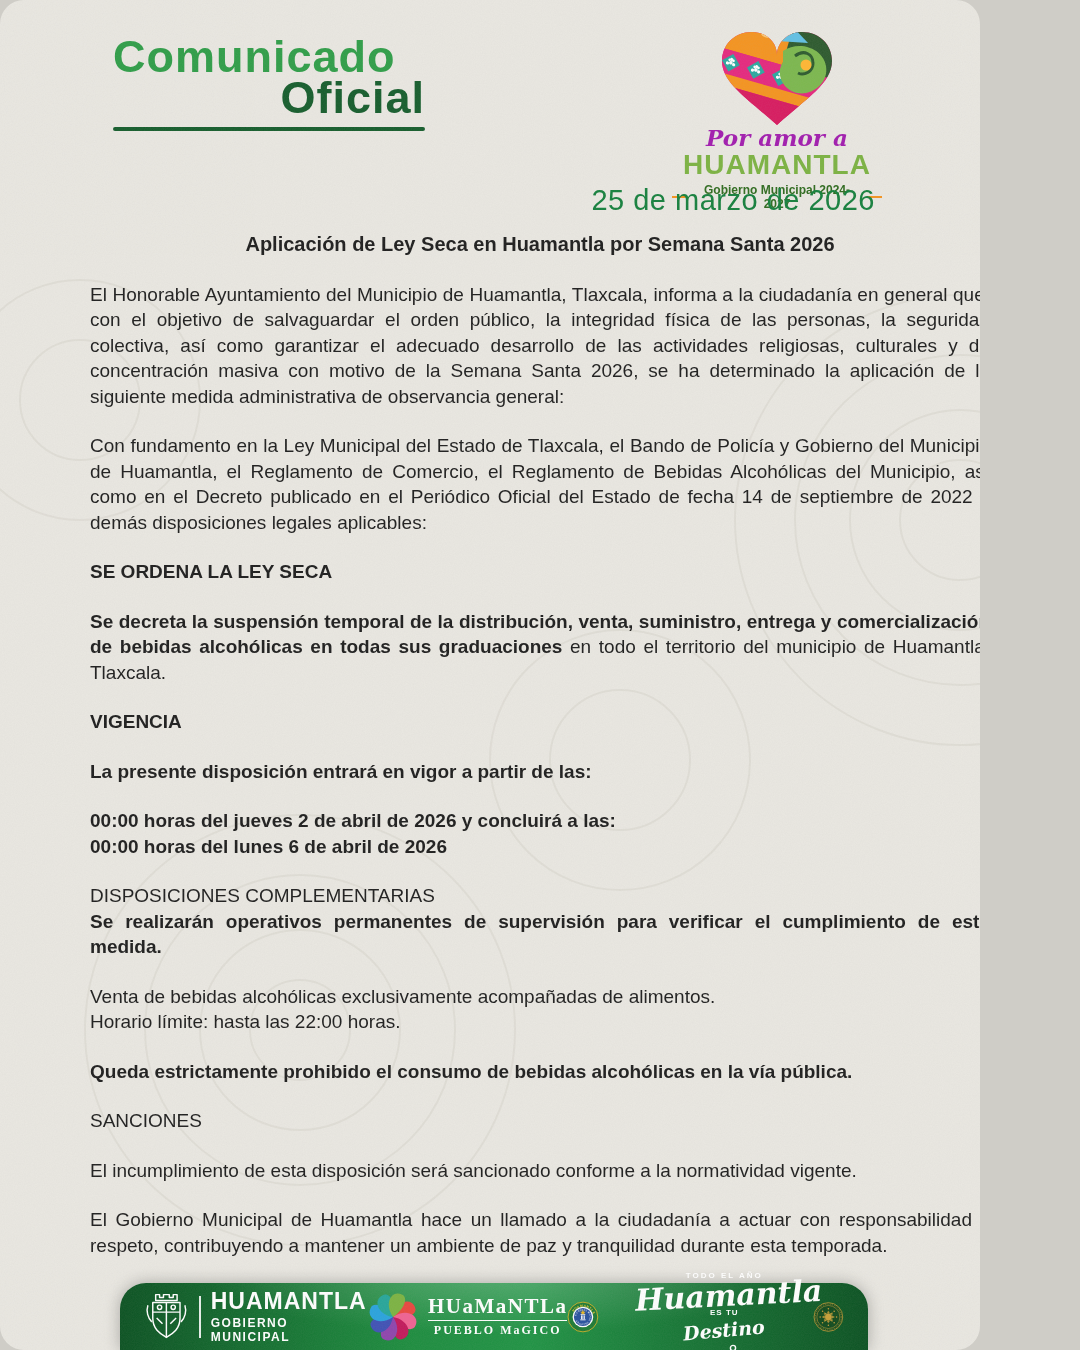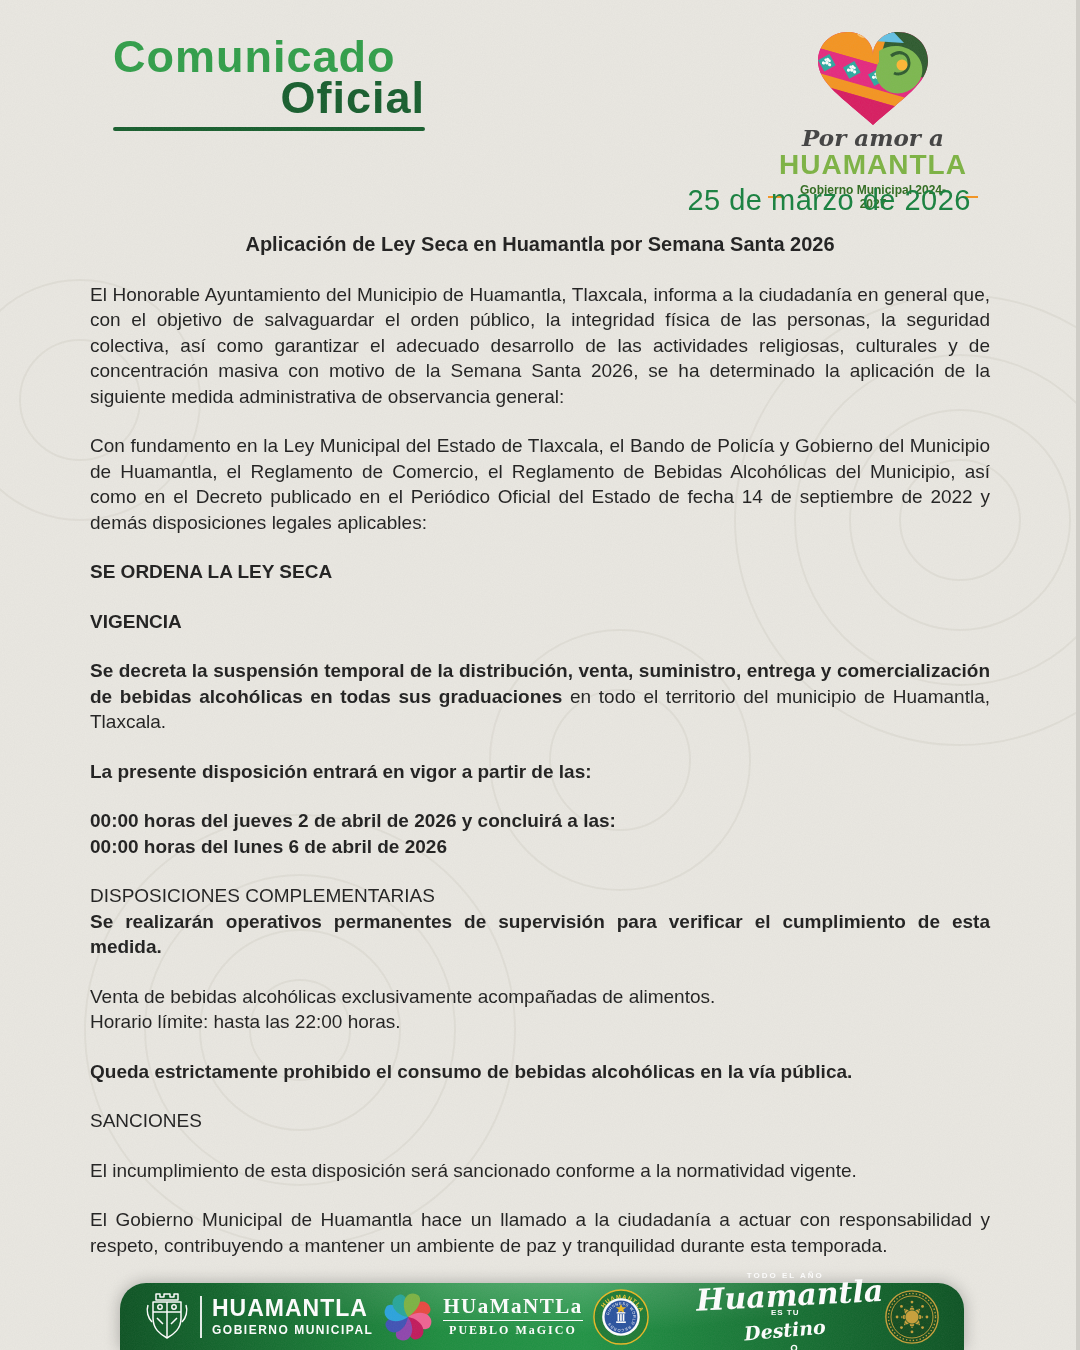--- a/index.html
+++ b/index.html
@@ -1,32 +1,32 @@
 <!DOCTYPE html>
 <html><head>
 <meta charset="utf-8">
 <style>
   html,body{margin:0;padding:0;background:#cfcdc7;}
-  #page{position:relative;width:1076px;height:1350px;background:#eae8e2;overflow:hidden;
-        font-family:"Liberation Sans",sans-serif;color:#1d1d1d;}
+  #page{position:relative;width:980px;height:1350px;background:#eae8e2;overflow:hidden;
+        font-family:"Liberation Sans",sans-serif;color:#1d1d1d;border-radius:24px;}
   
   .bg-layer{position:absolute;inset:0;z-index:0;pointer-events:none;}
   .noise-layer{position:absolute;inset:0;z-index:6;pointer-events:none;opacity:.5;}
 
   
   .brand{position:absolute;left:113px;top:34px;width:312px;z-index:2;}
   .brand-l1{font-size:45px;font-weight:800;color:#2f9e48;letter-spacing:1px;line-height:1.0;}
   .brand-l2{font-size:45px;font-weight:800;color:#155d2c;letter-spacing:1px;text-align:right;
             line-height:1.0;margin-top:-4px;}
   .brand-rule{height:3.5px;background:#155d2c;margin-top:7px;border-radius:2px;}
 
   
   .logo-top{position:absolute;right:98px;top:24px;width:210px;text-align:center;z-index:2;}
   .logo-tagline{font-family:"DejaVu Serif",serif;font-style:italic;font-weight:700;
-                font-size:23px;color:#404040;margin-top:-8px;}
+                font-size:23px;color:#a21caf;margin-top:-8px;}
   .logo-name{font-size:28px;font-weight:800;color:#7cb342;letter-spacing:1px;margin-top:-2px;}
   .logo-sub{font-size:12px;font-weight:700;color:#2e6b1e;margin-top:2px;
             display:flex;align-items:center;justify-content:center;gap:6px;}
   .dash{display:inline-block;width:16px;height:2px;background:#f5941f;}
 
   .date-line{position:absolute;right:105px;top:184px;font-size:29px;color:#15803d;
              letter-spacing:.5px;z-index:2;}
 
   
   .doc{position:absolute;left:90px;top:232px;width:900px;z-index:2;
@@ -163,22 +163,22 @@
     </div>
   </div>
 
   <div class="date-line">25 de marzo de 2026</div>
 
   <div class="doc">
       <p class="blk title"><span class="b">Aplicación de Ley Seca en Huamantla por Semana Santa 2026</span></p>
       <p class="blk justify"><span>El Honorable Ayuntamiento del Municipio de Huamantla, Tlaxcala, informa a la ciudadanía en general que, con el objetivo de salvaguardar el orden público, la integridad física de las personas, la seguridad colectiva, así como garantizar el adecuado desarrollo de las actividades religiosas, culturales y de concentración masiva con motivo de la Semana Santa 2026, se ha determinado la aplicación de la siguiente medida administrativa de observancia general:</span></p>
       <p class="blk justify"><span>Con fundamento en la Ley Municipal del Estado de Tlaxcala, el Bando de Policía y Gobierno del Municipio de Huamantla, el Reglamento de Comercio, el Reglamento de Bebidas Alcohólicas del Municipio, así como en el Decreto publicado en el Periódico Oficial del Estado de fecha 14 de septiembre de 2022 y demás disposiciones legales aplicables:</span></p>
       <p class="blk "><span class="b">SE ORDENA LA LEY SECA</span></p>
+      <p class="blk justify"><span class="b">Se decreta la suspensión temporal de la distribución, venta, suministro, entrega y comercialización de bebidas alcohólicas en todas sus graduaciones</span><span> en todo el territorio del municipio de Huamantla, Tlaxcala.</span></p>
       <p class="blk "><span class="b">VIGENCIA</span></p>
-      <p class="blk justify"><span class="b">Se decreta la suspensión temporal de la distribución, venta, suministro, entrega y comercialización de bebidas alcohólicas en todas sus graduaciones</span><span> en todo el territorio del municipio de Huamantla, Tlaxcala.</span></p>
       <p class="blk "><span class="b">La presente disposición entrará en vigor a partir de las:</span></p>
       <p class="blk "><span class="b">00:00 horas del jueves 2 de abril de 2026 y concluirá a las:</span></p>
       <p class="blk  tight"><span class="b">00:00 horas del lunes 6 de abril de 2026</span></p>
       <p class="blk "><span>DISPOSICIONES COMPLEMENTARIAS</span></p>
       <p class="blk justify tight"><span class="b">Se realizarán operativos permanentes de supervisión para verificar el cumplimiento de esta medida.</span></p>
       <p class="blk "><span>Venta de bebidas alcohólicas exclusivamente acompañadas de alimentos.</span></p>
       <p class="blk  tight"><span>Horario límite: hasta las 22:00 horas.</span></p>
       <p class="blk "><span class="b">Queda estrictamente prohibido el consumo de bebidas alcohólicas en la vía pública.</span></p>
       <p class="blk "><span>SANCIONES</span></p>
       <p class="blk "><span>El incumplimiento de esta disposición será sancionado conforme a la normatividad vigente.</span></p>

